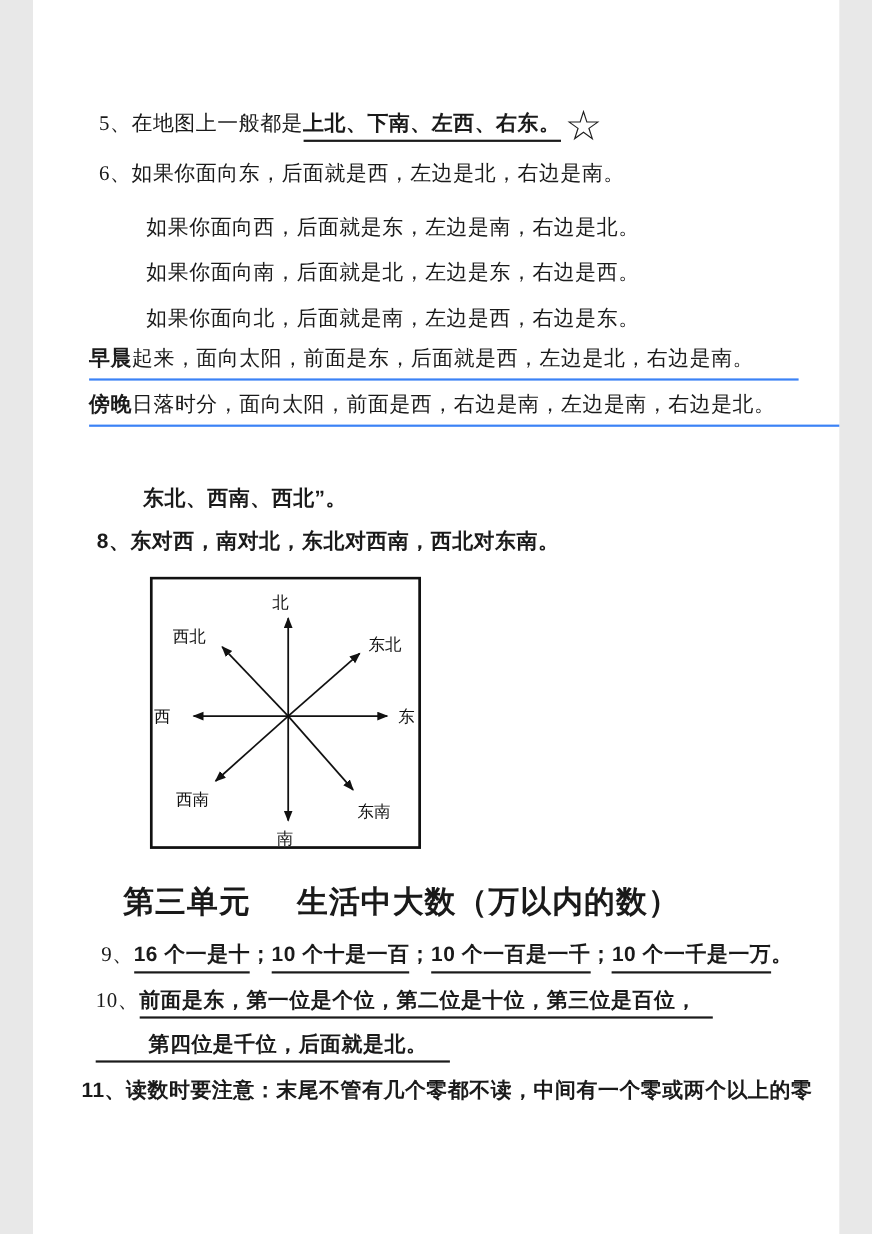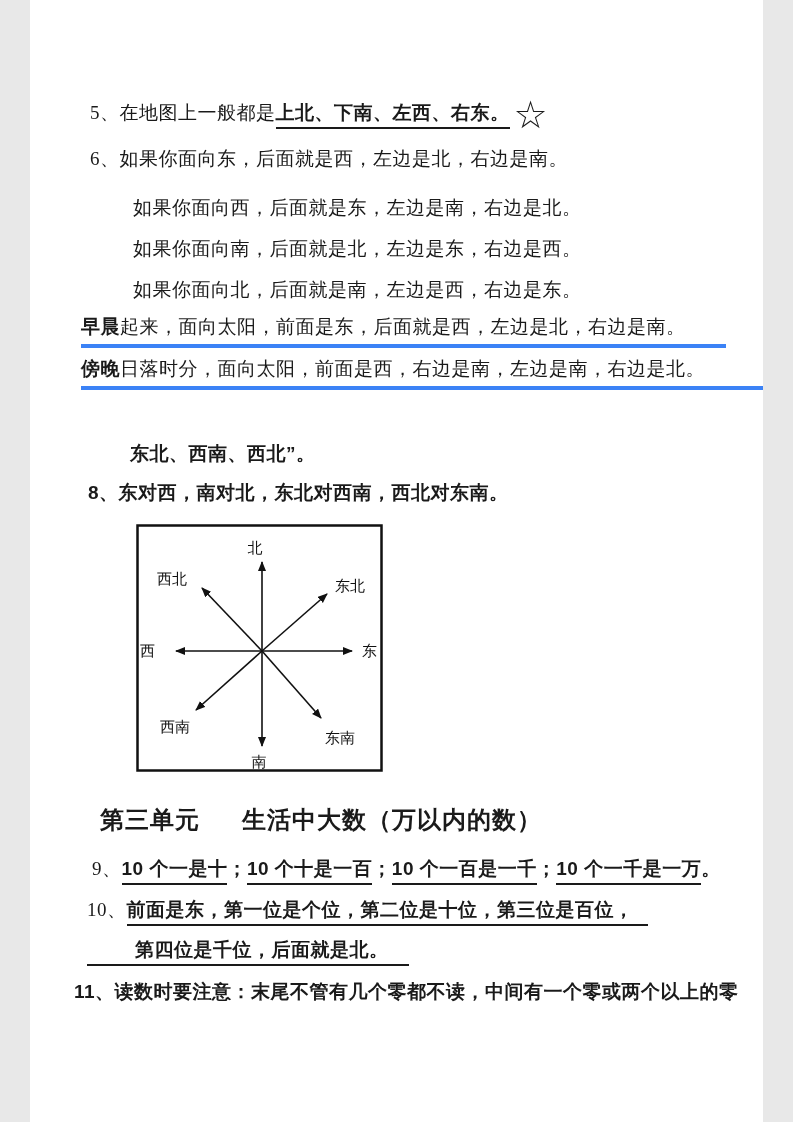--- a/index.html
+++ b/index.html
@@ -22,39 +22,40 @@
   .hei {
     font-family:"Liberation Sans", sans-serif;
     font-weight:700;
   }
   .ul {
     display:inline-block;
     border-bottom:2px solid #1a1a1a;
     padding-bottom:1px;
   }
   .uline {
-    border-bottom:4px solid #3b82f6;
+    border-bottom:2px solid #3b82f6;
     padding-bottom:4px;
   }
   .star {
     font-size:38px;
     line-height:20px;
     vertical-align:-9px;
     margin-left:4px;
     font-family:"DejaVu Sans", sans-serif;
     color:#1a1a1a;
   }
   .heading {
     position:absolute;
-    font-size:24px;
+    font-size:28px;
     line-height:40px;
     font-weight:700;
     font-family:"Liberation Sans", sans-serif;
     white-space:nowrap;
     letter-spacing:1px;
+    margin-left:12px;
   }
   .heading .gap { margin-left:42px; }
   .diagram {
     position:absolute;
     left:106px; top:524px;
     width:247px; height:248px;
   }
   .diagram svg { display:block; }
   svg text {
     font-family:"Liberation Serif", serif;
@@ -115,21 +116,21 @@
       <text x="24" y="208">西南</text>
       <text x="189" y="219">东南</text>
     </svg>
   </div>
 
   <div class="heading" style="left:70px; top:800px;">
     <span>第三单元</span><span class="gap">生活中大数（万以内的数）</span>
   </div>
 
   <div class="line" style="left:62px; top:856px;">
-    <span>9、</span><span class="hei ul">10 个一是十</span><span class="hei">；</span><span class="hei ul">10 个十是一百</span><span class="hei">；</span><span class="hei ul">10 个一百是一千</span><span class="hei">；</span><span class="hei ul">10 个一千是一万</span><span class="hei">。</span>
+    <span>9、</span><span class="hei ul">16 个一是十</span><span class="hei">；</span><span class="hei ul">10 个十是一百</span><span class="hei">；</span><span class="hei ul">10 个一百是一千</span><span class="hei">；</span><span class="hei ul">10 个一千是一万</span><span class="hei">。</span>
   </div>
 
   <div class="line" style="left:57px; top:897px;">
     <span>10、</span><span class="hei ul" style="padding-right:14px;">前面是东，第一位是个位，第二位是十位，第三位是百位，</span>
   </div>
   <div class="line" style="left:57px; top:937px;">
     <span class="hei ul" style="padding-left:48px; padding-right:20px;">第四位是千位，后面就是北。</span>
   </div>
 
   <div class="line hei" style="left:44px; top:979px;text-align:right;">11、读数时要注意：末尾不管有几个零都不读，中间有一个零或两个以上的零</div>

